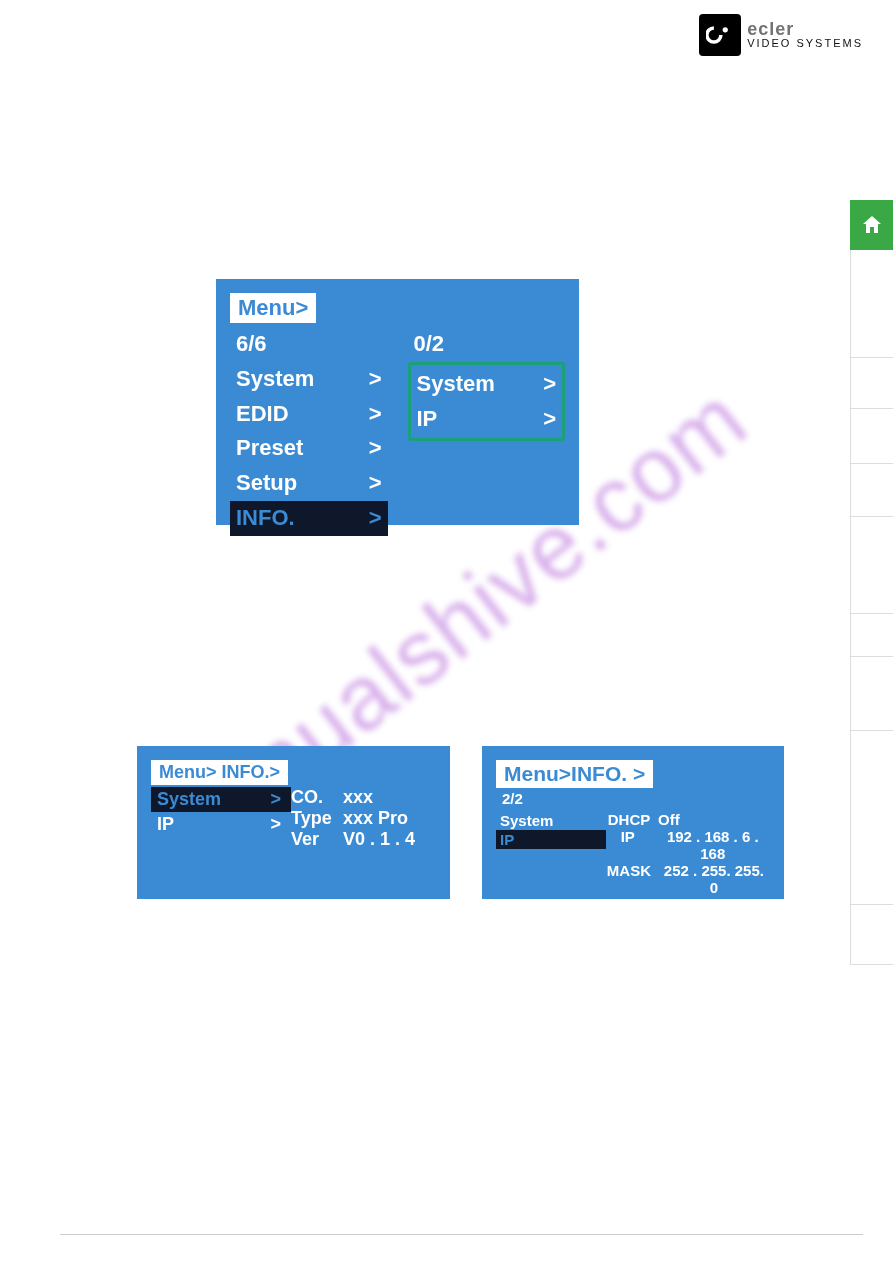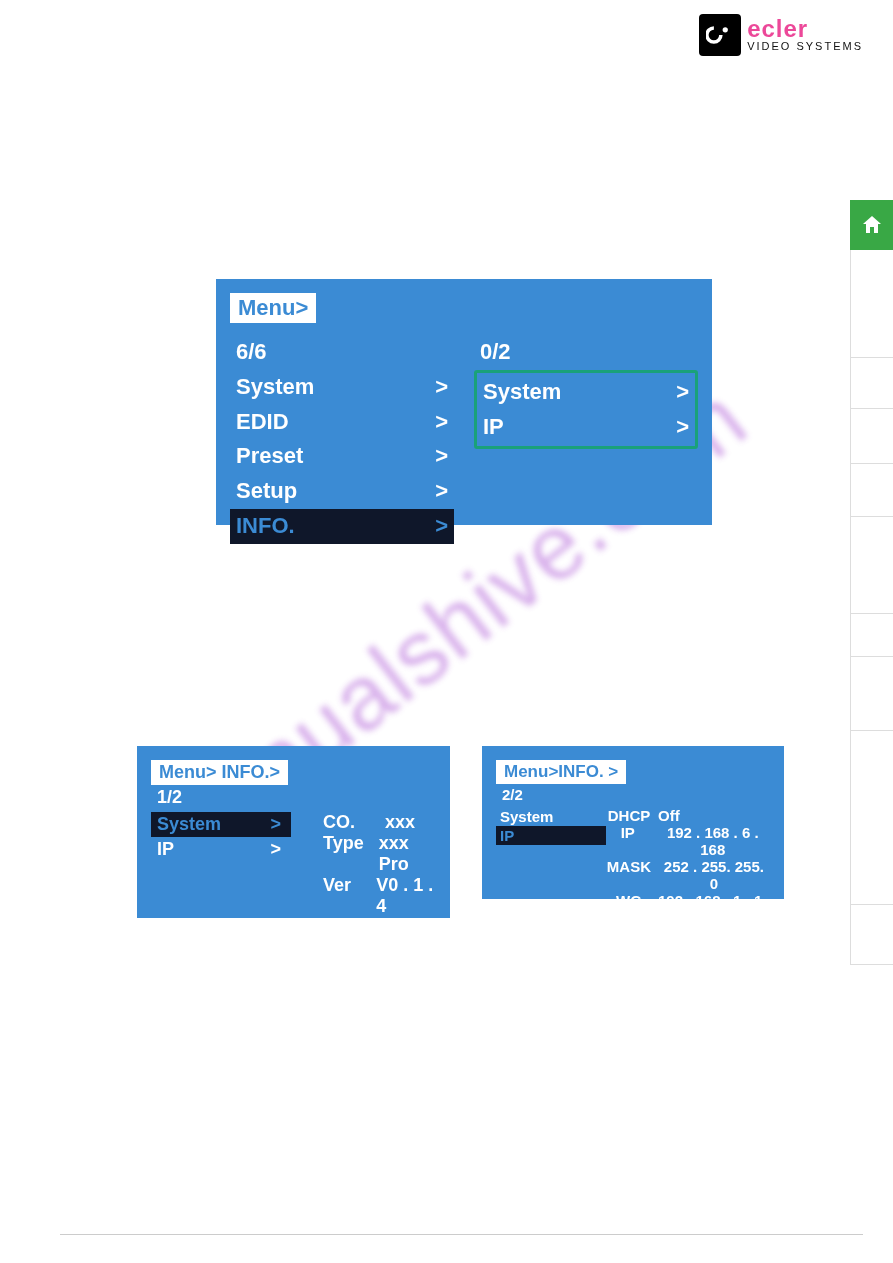--- a/index.html
+++ b/index.html
@@ -4,58 +4,58 @@
 <style>
   :root { --blue:#3b8bd4; --green:#1aa179; --sidebar:#f3f4f6; --watermark:#a84fd3; --accent-home:#39a845; }
   *{box-sizing:border-box;}
   body{margin:0;font-family:-apple-system,Segoe UI,Helvetica,Arial,sans-serif;color:#222;background:#fff;}
   .page{position:relative;width:893px;height:1263px;margin:0 auto;background:#fff;overflow:hidden;}
 
   
   .logo{position:absolute;top:14px;right:30px;display:flex;align-items:center;gap:6px;}
   .logo-mark{width:42px;height:42px;background:#000;border-radius:4px;display:flex;align-items:center;justify-content:center;}
   .logo-mark svg{width:28px;height:28px;}
-  .logo-brand{font-weight:800;font-size:24px;letter-spacing:1px;color:#ec4899;line-height:.9;}
+  .logo-brand{font-weight:800;font-size:18px;letter-spacing:1px;color:#737373;line-height:.9;}
   .logo-sub{font-size:11px;letter-spacing:2px;color:#111;}
 
   
   .sidebar{position:absolute;right:0;top:200px;width:43px;display:flex;flex-direction:column;}
   .side-home{width:43px;height:50px;background:var(--accent-home);display:flex;align-items:center;justify-content:center;}
   .side-home svg{width:24px;height:24px;fill:#fff;}
   .side-cell{width:43px;border-left:1px solid #ddd;border-bottom:1px solid #ddd;background:#fff;}
   .side-cell.h0{height:108px;} .side-cell.h1{height:51px;} .side-cell.h2{height:55px;}
   .side-cell.h3{height:53px;} .side-cell.h4{height:97px;} .side-cell.h5{height:43px;}
   .side-cell.h6{height:74px;} .side-cell.h7{height:174px;} .side-cell.h8{height:60px;}
 
   
   .wm{position:absolute;left:50%;top:50%;transform:translate(-50%,-50%) rotate(-38deg);font-size:90px;color:var(--watermark);opacity:.45;pointer-events:none;filter:blur(3px);font-weight:400;letter-spacing:2px;}
 
   
   .scr{position:absolute;background:var(--blue);color:#fff;font-weight:700;padding:14px;}
   .scr .hdr{display:inline-block;background:#fff;color:var(--blue);padding:2px 8px;font-size:22px;}
-  .scr-top{left:216px;top:279px;width:496px;height:246px;}
-  .scr-top .cols{display:flex;gap:20px;margin-top:12px;}
+  .scr-top{left:216px;top:279px;width:363px;height:246px;}
+  .scr-top .cols{display:flex;gap:20px;margin-top:4px;}
   .scr-top .col{flex:1;font-size:22px;line-height:1.4;}
   .row{display:flex;justify-content:space-between;align-items:center;padding:2px 6px;}
   .row.sel{background:#0f172a;color:var(--blue);}
   .greenbox{border:3px solid var(--green);border-radius:3px;padding:2px 0;}
 
   
-  .scr-bl{left:137px;top:746px;width:313px;height:172px;font-size:18px;}
+  .scr-bl{left:137px;top:746px;width:313px;height:153px;font-size:18px;}
   .scr-bl .hdr{font-size:18px;}
   .scr-bl .body{display:flex;margin-top:2px;}
   .scr-bl .left{width:140px;}
   .scr-bl .left .row{justify-content:space-between;padding-right:10px;}
   .scr-bl .right{flex:1;}
-  .scr-bl .right .kv{display:flex;gap:10px;margin-left:32px;}
+  .scr-bl .right .kv{display:flex;}
   .scr-bl .right .kv span:first-child{width:52px;}
 
   
   .scr-br{left:482px;top:746px;width:302px;height:153px;font-size:15px;font-weight:600;}
-  .scr-br .hdr{font-size:17px;}
+  .scr-br .hdr{font-size:21px;}
   .scr-br .body{display:flex;margin-top:2px;}
   .scr-br .left{width:110px;}
   .scr-br .left .row{justify-content:flex-start;padding:1px 4px;}
   .scr-br .right{flex:1;}
   .scr-br .kv{display:flex;gap:6px;text-align:center;}
   .scr-br .kv span:first-child{width:46px;}
 
   
   .footrule{position:absolute;bottom:28px;left:60px;right:30px;height:1px;background:#ccc;}
 </style>
@@ -122,24 +122,20 @@
               <span>IP</span>
               <span>&gt;</span>
             </div>
         </div>
       </div>
     </div>
   </div>
 
   <div class="scr scr-bl">
     <div class="hdr">Menu&gt; INFO.&gt;</div>
-    <div class="row">
-        <span>1/2</span>
-        <span></span>
-      </div>
     <div class="body">
       <div class="left">
         <div class="row sel">
             <span>System</span>
             <span>&gt;</span>
           </div>
         <div class="row">
             <span>IP</span>
             <span>&gt;</span>
           </div>

